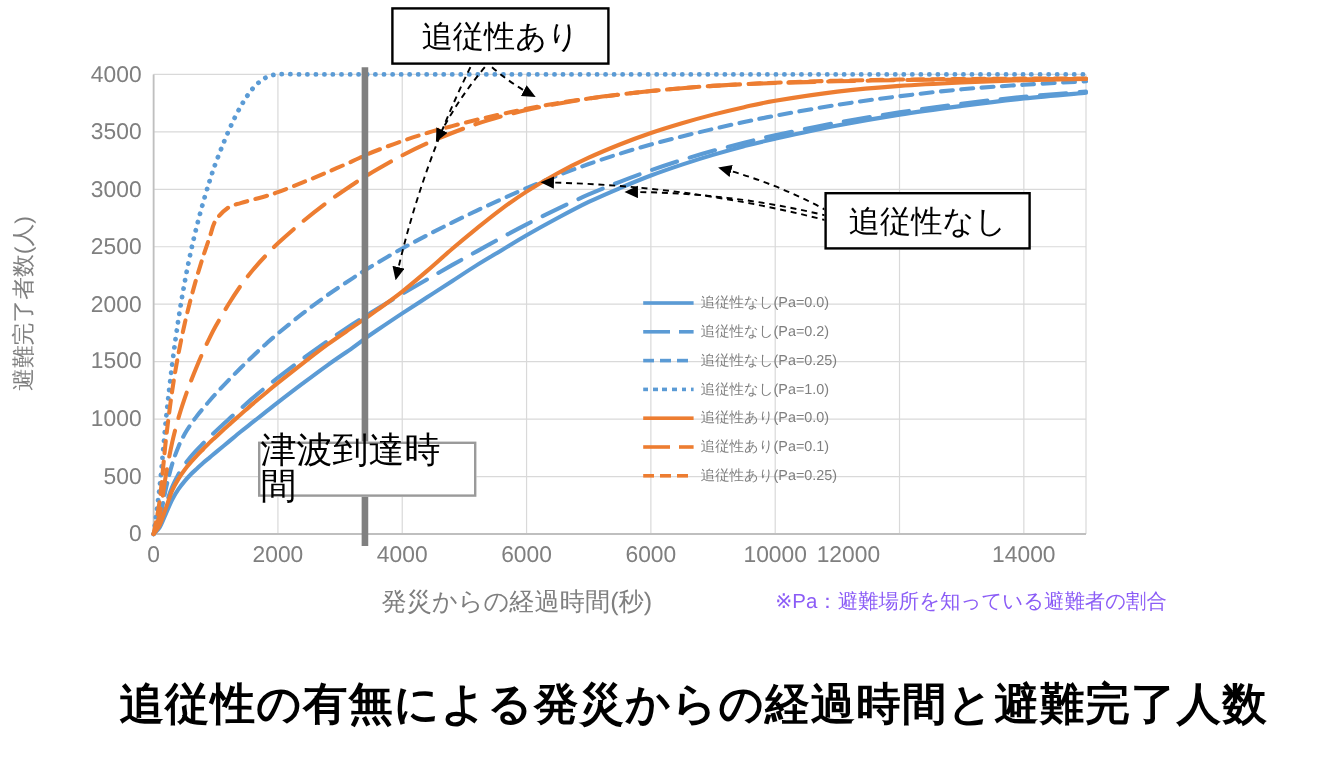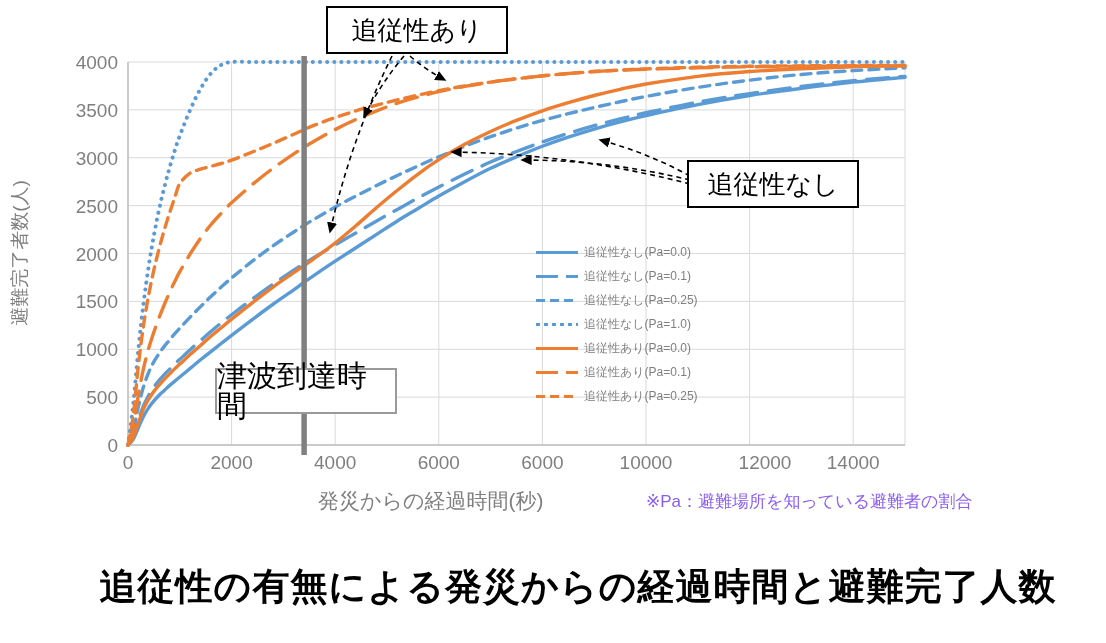--- a/index.html
+++ b/index.html
@@ -120,40 +120,40 @@
         <div class="ytick" style="top: 388.125px;">500</div>
         <div class="ytick" style="top: 436px;">0</div>
       </div>
     <div id="xtick-wrap">
         <div class="xtick" style="left: 128px;">0</div>
         <div class="xtick" style="left: 231.6px;">2000</div>
         <div class="xtick" style="left: 335.2px;">4000</div>
         <div class="xtick" style="left: 438.8px;">6000</div>
         <div class="xtick" style="left: 542.4px;">6000</div>
         <div class="xtick" style="left: 646px;">10000</div>
-        <div class="xtick" style="left: 765px;">12000</div>
+        <div class="xtick" style="left: 707px;">12000</div>
         <div class="xtick" style="left: 853.2px;">14000</div>
       </div>
 
     <div id="ylabel">避難完了者数(人)</div>
     <div id="xlabel">発災からの経過時間(秒)</div>
     <div id="note">※Pa：避難場所を知っている避難者の割合</div>
 
     <div id="legend">
         <div class="legend-row">
           <span class="legend-swatch">
             <i style="background: rgb(91, 155, 213);"></i>
           </span>
           <span class="legend-text">追従性なし(Pa=0.0)</span>
         </div>
         <div class="legend-row">
           <span class="legend-swatch">
             <i style="background: repeating-linear-gradient(to right, rgb(91, 155, 213) 0px, rgb(91, 155, 213) 22px, transparent 22px, transparent 30px);"></i>
           </span>
-          <span class="legend-text">追従性なし(Pa=0.1)</span>
+          <span class="legend-text">追従性なし(Pa=0.2)</span>
         </div>
         <div class="legend-row">
           <span class="legend-swatch">
             <i style="background: repeating-linear-gradient(to right, rgb(91, 155, 213) 0px, rgb(91, 155, 213) 9px, transparent 9px, transparent 14px);"></i>
           </span>
           <span class="legend-text">追従性なし(Pa=0.25)</span>
         </div>
         <div class="legend-row">
           <span class="legend-swatch">
             <i style="background: repeating-linear-gradient(to right, rgb(91, 155, 213) 0px, rgb(91, 155, 213) 4px, transparent 4px, transparent 8px);"></i>

